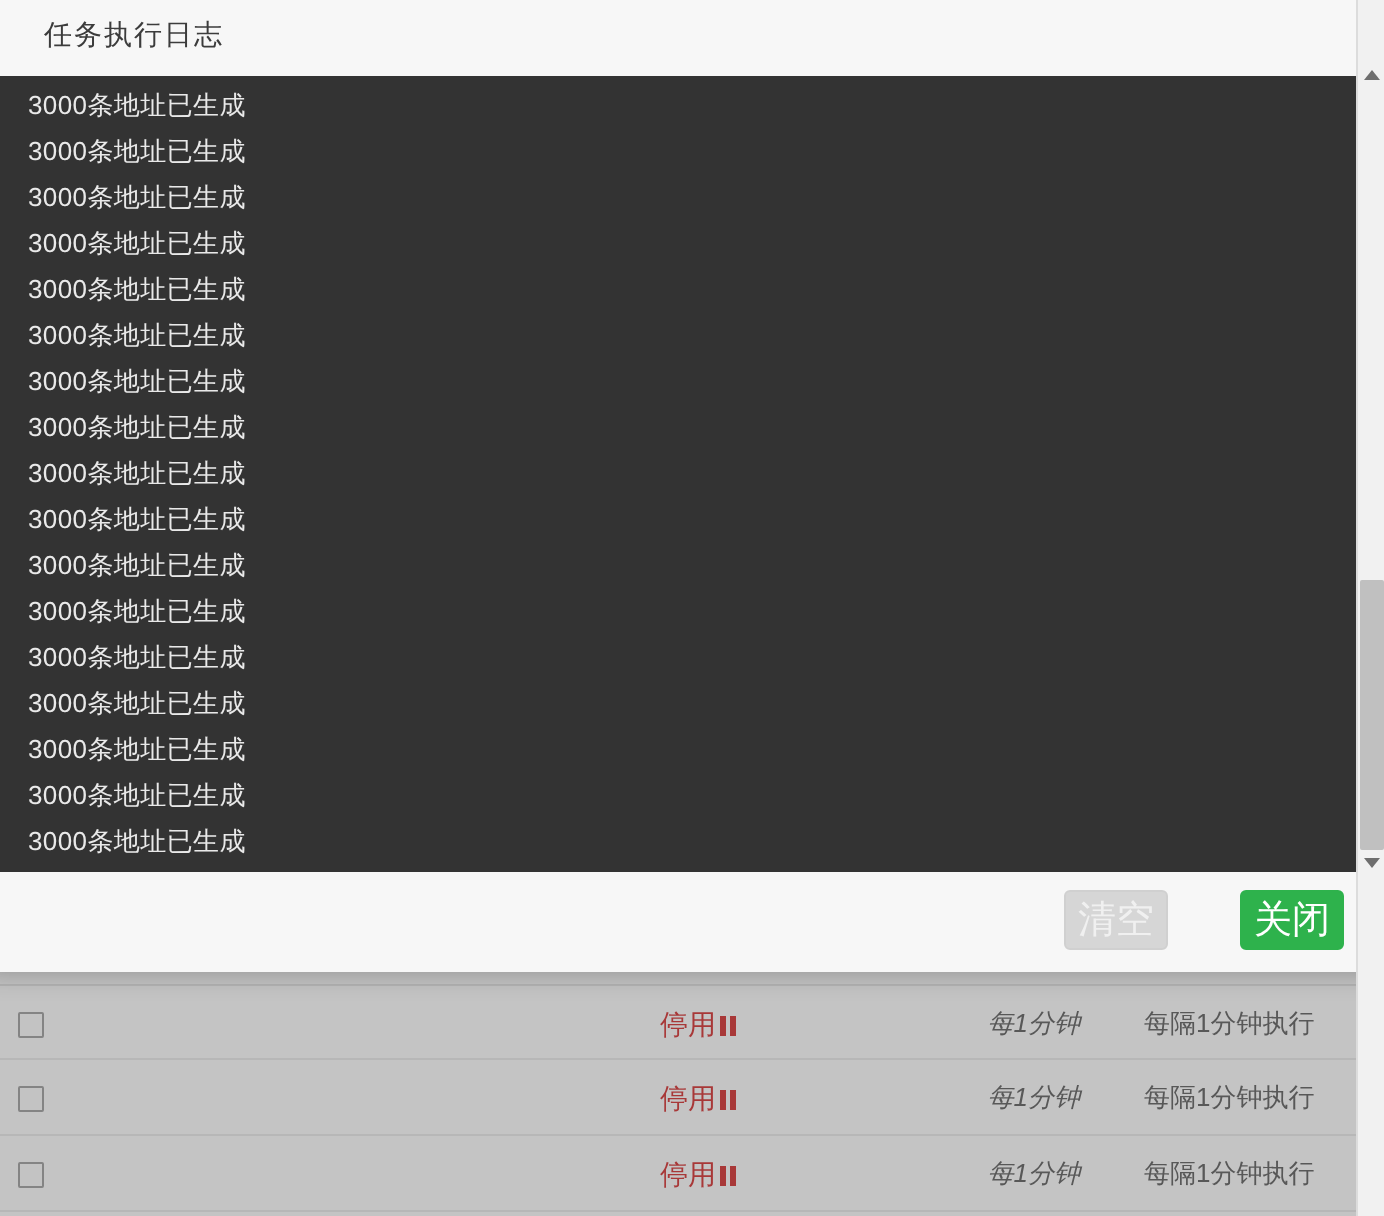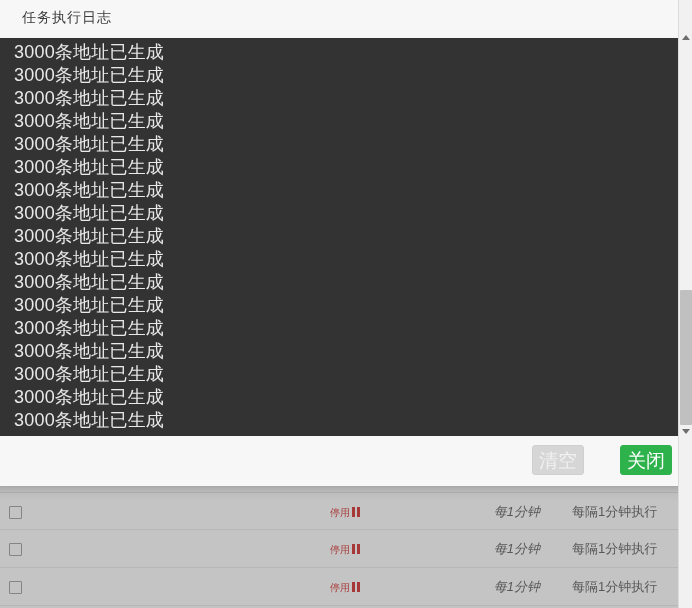--- a/index.html
+++ b/index.html
@@ -69,21 +69,21 @@
     height: 13px;
     border: 1px solid #8b8b8b;
     background: #fdfdfd;
     border-radius: 1px;
     vertical-align: middle;
     box-sizing: border-box;
   }
 
   .status-text {
     color: #cc0000;
-    font-size: 10px;
+    font-size: 14px;
   }
   .pause-icon {
     display: inline-block;
     width: 8px;
     height: 10px;
     vertical-align: -1px;
     margin-left: 2px;
     position: relative;
   }
   .pause-icon i {
@@ -152,21 +152,21 @@
   .log-list {
     position: absolute;
     left: 0;
     top: 0;
     width: 684px;
     padding-top: 3px;
   }
   .log-line {
     height: 23px;
     line-height: 23px;
-    font-size: 18px;
+    font-size: 13px;
     color: #e9e9e9;
     padding-left: 14px;
     white-space: nowrap;
     letter-spacing: 0.2px;
   }
 
   .modal-footer {
     position: absolute;
     left: 0;
     top: 442px;

